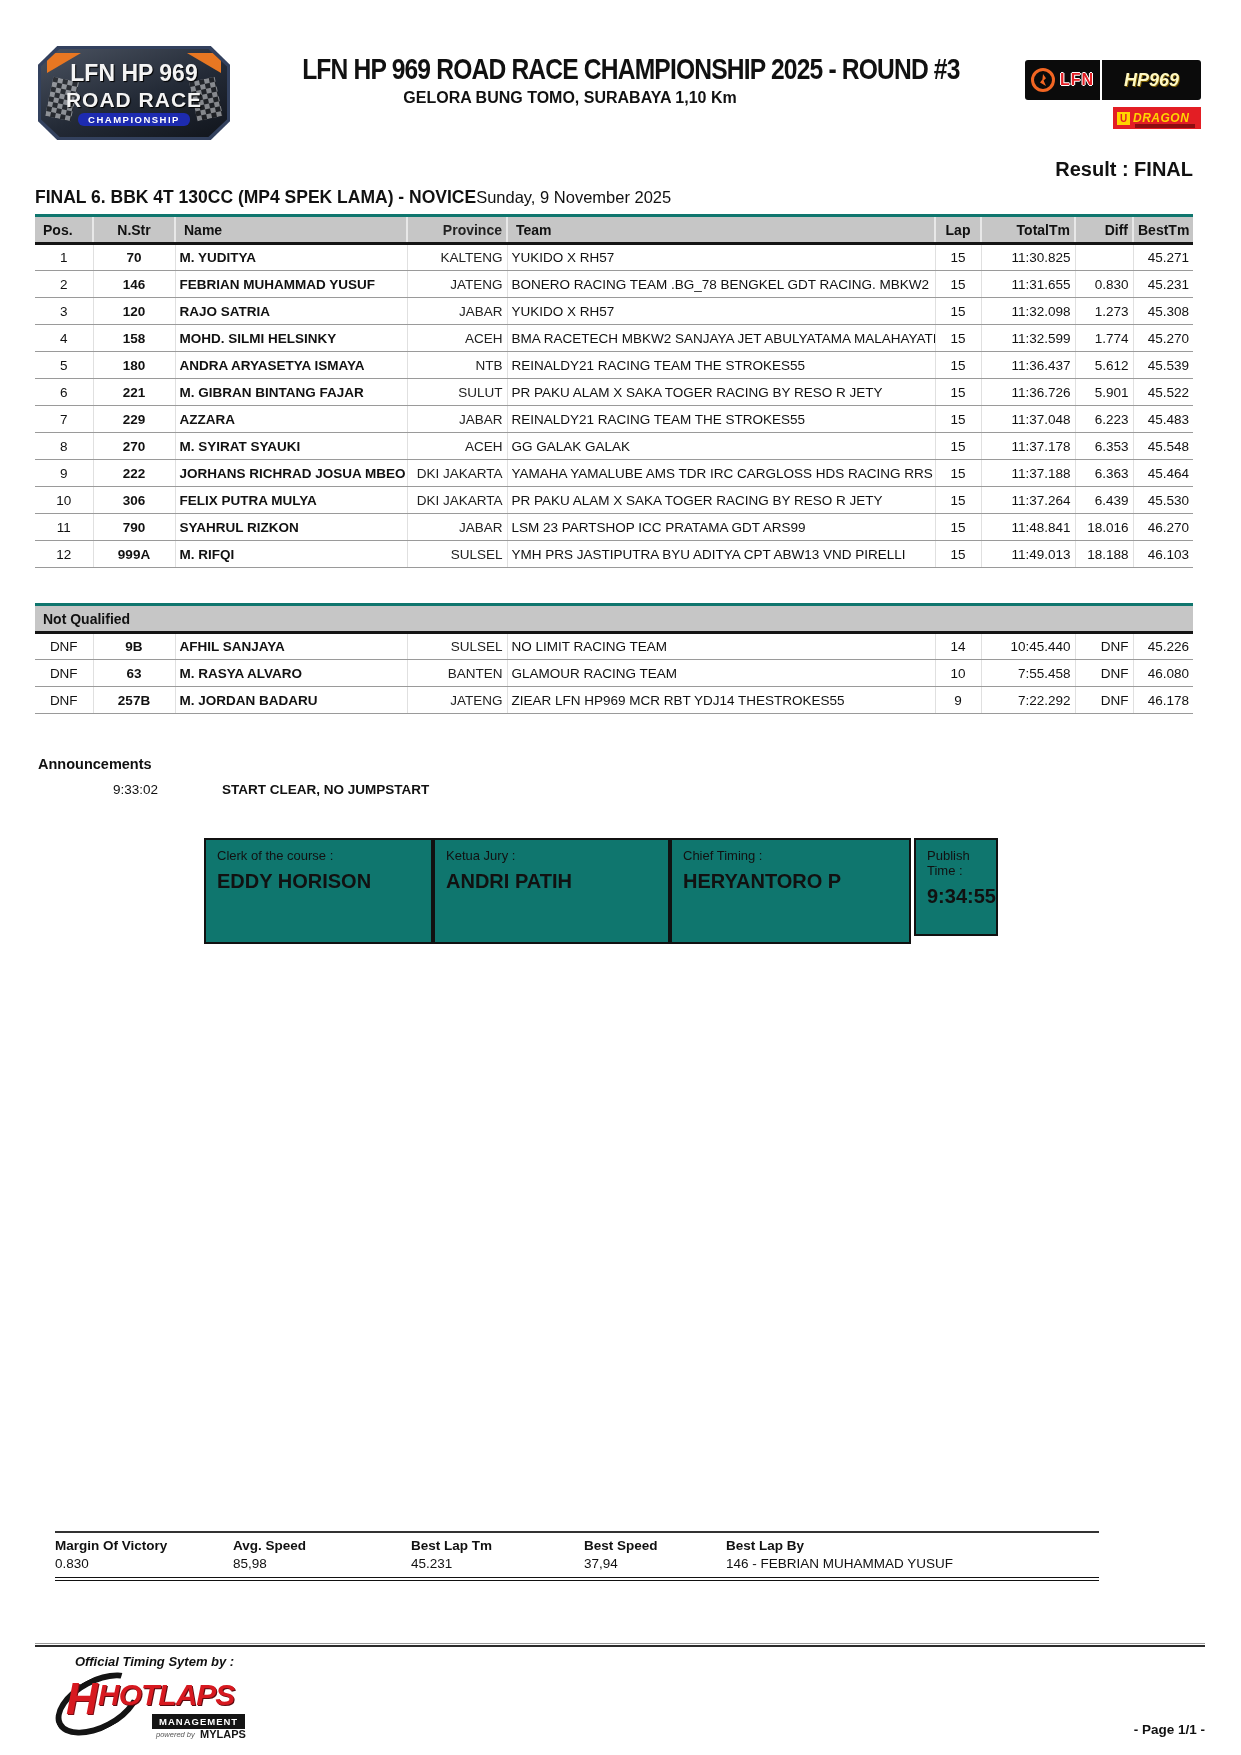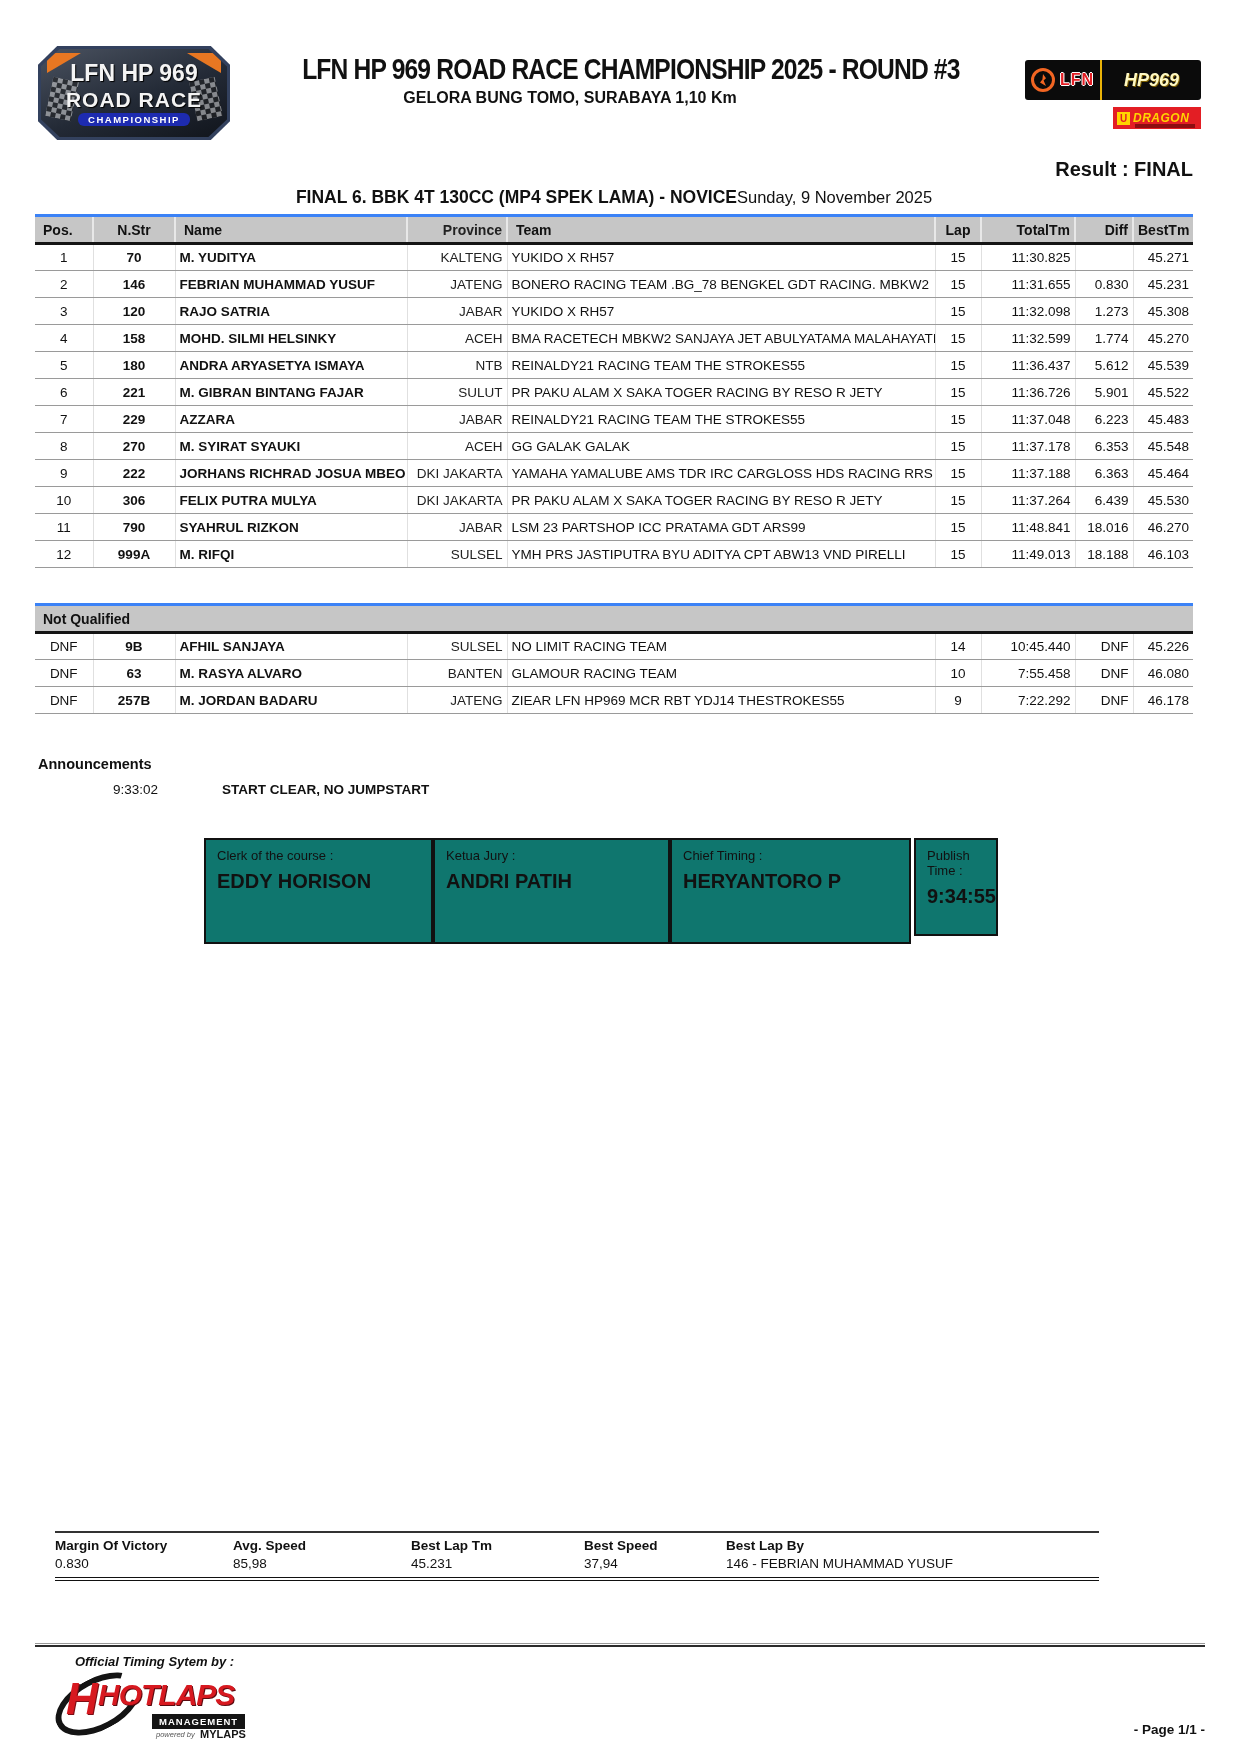--- a/index.html
+++ b/index.html
@@ -25,49 +25,49 @@
   .badge-line3 { background:#1d2bb0; color:#fff; font-size:9.5px; font-weight:700; letter-spacing:1.5px;
                  padding:1px 10px; border-radius:6px; z-index:2; }
 
   .main-title-wrap { position:absolute; left:230px; top:52px; width:680px; text-align:center; }
   .main-title { display:inline-block; font-size:30px; font-weight:900; letter-spacing:-1px;
                 transform:scaleX(.82); transform-origin:center; white-space:nowrap; }
   .main-subtitle { font-size:16px; font-weight:700; margin-top:3px; }
 
   .lfn-badge { position:absolute; left:1025px; top:60px; width:176px; height:40px; background:#0b0b0b;
                border-radius:3px; display:flex; align-items:center; }
-  .lfn-left { display:flex; align-items:center; gap:5px; padding:14px 6px; height:100%; border-right:2px solid #eab308; }
+  .lfn-left { display:flex; align-items:center; gap:5px; padding:14px 6px; height:100%; border-right:2px solid #ffffff; }
   .lfn-ring { width:24px; height:24px; border:3px solid #f26522; border-radius:50%; position:relative; background:#0b0b0b; }
   .lfn-ring::after { content:""; position:absolute; left:6px; top:3px; width:6px; height:12px; background:#f26522;
                      clip-path:polygon(50% 0,100% 35%,60% 55%,100% 100%,0 70%,40% 45%); }
   .lfn-text { font-size:16px; font-weight:900; color:#e31e24; letter-spacing:1px;
               text-shadow:-1px 0 #fff,1px 0 #fff,0 -1px #fff,0 1px #fff; }
   .hp-text { flex:1; text-align:center; font-size:18px; font-weight:900; font-style:italic; color:#fef9c3;
              letter-spacing:0px; text-shadow:1px 1px 0 #7a5c00; }
   .dragon-badge { position:absolute; left:1113px; top:107px; width:88px; height:22px; background:#e31e24;
                   display:flex; align-items:center; padding:0 4px; gap:3px; }
   .dragon-u { width:13px; height:13px; background:#ffd400; color:#e31e24; font-size:10px; font-weight:900;
               display:flex; align-items:center; justify-content:center; }
   .dragon-text { color:#ffd400; font-weight:900; font-style:italic; font-size:12px; letter-spacing:.5px; }
   .dragon-sub { position:absolute; left:22px; bottom:1px; width:60px; height:4px; background:#8d0d11; }
 
   .result-line { position:absolute; left:35px; top:158px; width:1158px; text-align:right;
                  font-size:20px; font-weight:700; }
   .race-row { position:absolute; left:35px; top:187px; width:1158px; display:flex;
-              justify-content:center; align-items:baseline; }
+              justify-content:flex-start; align-items:baseline; }
   .race-title { font-size:17.5px; font-weight:700; }
   .race-date { font-size:16.5px; }
 
   
   table.results { position:absolute; left:35px; width:1158px; border-collapse:collapse; table-layout:fixed; }
   table.results.main { top:214px; }
   table.results.nq { top:603px; }
   .results th, .results td { overflow:hidden; white-space:nowrap; font-size:13.5px; padding:0 4px; }
   .results thead th { background:#c6c6c6; height:28px; font-size:14px; font-weight:700;
-                      border-top:3px solid #3b82f6; border-bottom:3px solid #141414; }
+                      border-top:3px solid #0f766e; border-bottom:3px solid #141414; }
   .results thead th + th { border-left:2px solid #e8e8e8; }
   .results tbody td { height:27px; border-bottom:1px solid #9a9a9a; border-left:1px solid #e0e0e0; }
   .results tbody td:first-child { border-left:none; }
   .nq-band th { background:#c6c6c6; text-align:left; font-size:14.5px; font-weight:700; height:26px;
                 border-top:3px solid #141414; border-bottom:2px solid #141414; padding-left:8px; }
   .c-pos { text-align:center; }
   .c-nstr { text-align:center; font-weight:700; }
   .c-name { text-align:left; font-weight:700; }
   .c-prov { text-align:right; color:#222; }
   .c-team { text-align:left; }

